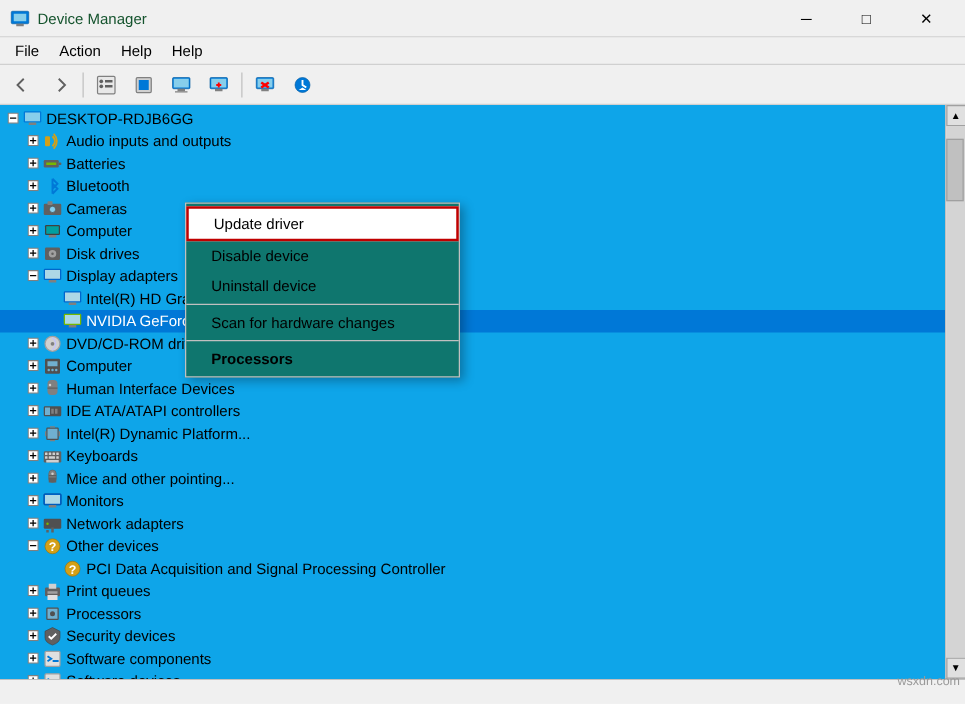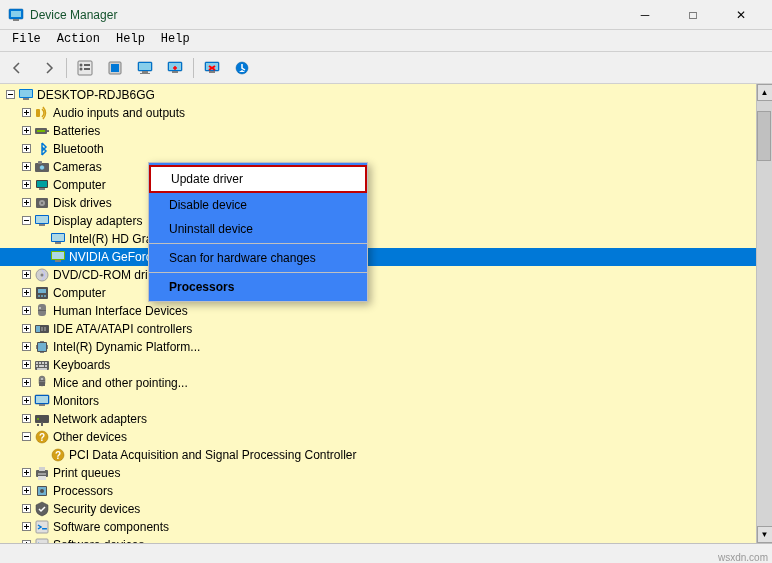--- a/index.html
+++ b/index.html
@@ -46,24 +46,23 @@
       align-items: center;
       justify-content: center;
       color: #000;
     }
 
     
     .menu-bar {
       background: #f0f0f0;
       height: 22px;
       display: flex;
-      align-items: flex-start;
+      align-items: center;
       padding: 0 4px;
       border-bottom: 1px solid #d0d0d0;
-      font-family: Liberation Mono, monospace;
     }
     .menu-item {
       padding: 2px 8px;
       cursor: pointer;
       font-size: 12px;
       color: #000;
     }
 
     
     .toolbar {
@@ -98,21 +97,21 @@
       display: flex;
       height: calc(563px - 30px - 22px - 32px - 20px);
       background: #fff;
     }
 
     
     .tree-panel {
       flex: 1;
       overflow-y: auto;
       overflow-x: hidden;
-      background: #fef9c3;
+      background: #0ea5e9;
       padding: 2px 0;
       position: relative;
     }
 
     .tree-item {
       display: flex;
       align-items: center;
       height: 18px;
       padding: 0 2px;
       cursor: pointer;
@@ -145,21 +144,21 @@
       color: #000;
     }
     .tree-item.selected .tree-label { color: white; }
 
     
     .context-menu {
       position: absolute;
       left: 148px;
       top: 162px;
       width: 220px;
-      background: #3b82f6;
+      background: #0f766e;
       border: 1px solid #c0c0c0;
       box-shadow: 3px 3px 8px rgba(0,0,0,0.3);
       z-index: 100;
       padding: 2px 0;
     }
     .ctx-item {
       padding: 5px 20px;
       cursor: pointer;
       font-size: 12px;
       color: #000;
@@ -216,21 +215,21 @@
     .status-bar {
       height: 20px;
       background: #f0f0f0;
       border-top: 1px solid #c0c0c0;
       display: flex;
       align-items: center;
       padding: 0 4px;
     }
     .watermark {
       position: fixed;
-      bottom: 0;
+      bottom: 12px;
       right: 4px;
       font-size: 10px;
       color: #999;
     }
   </style>
 </head>
 <body>
 
 <div class="title-bar">
   <div class="title-bar-icon">

